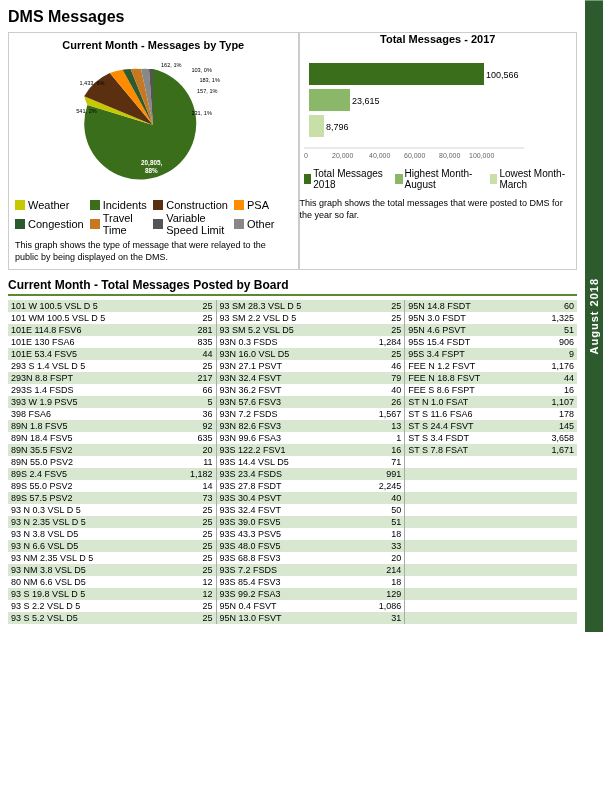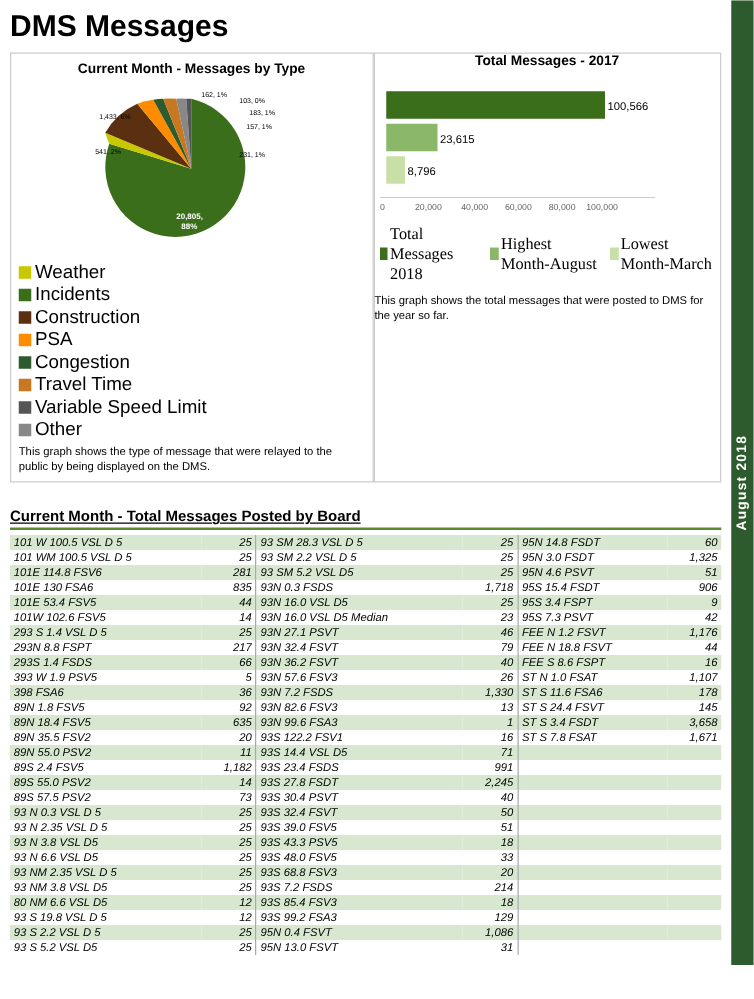--- a/index.html
+++ b/index.html
@@ -14,50 +14,50 @@
       display: flex;
       align-items: center;
       justify-content: center;
       writing-mode: vertical-rl;
       transform: rotate(180deg);
       font-size: 11px;
       font-weight: bold;
       letter-spacing: 1px;
     }
 
-    h1 { font-size: 24px; font-weight: bold; margin-bottom: 6px; }
+    h1 { font-size: 16px; font-weight: bold; margin-bottom: 6px; }
     h2 { font-size: 13px; font-weight: bold; margin-bottom: 4px; border-bottom: 2px solid #5a8a2e; padding-bottom: 2px; }
 
-    .top-section { display: flex; gap: 0; margin-bottom: 20px; }
+    .top-section { display: flex; gap: 0; margin-bottom: 8px; }
     .chart-left { flex: 1; border: 1px solid #ccc; padding: 6px; }
     .chart-right { flex: 1; border: 1px solid #ccc; padding: 0; }
     .chart-title { font-size: 11px; font-weight: bold; text-align: center; margin-bottom: 4px; }
 
     
     .pie-area { display: flex; align-items: center; justify-content: center; margin-bottom: 4px; }
     .pie-svg { width: 160px; height: 140px; }
 
-    .legend { display: grid; grid-template-columns: 1fr; gap: 1px 6px; font-size: 15px; margin-top: 4px; }
+    .legend { display: grid; grid-template-columns: 1fr 1fr 1fr 1fr; gap: 1px 6px; font-size: 11px; margin-top: 4px; }
     .legend-item { display: flex; align-items: center; gap: 3px; }
     .legend-box { width: 10px; height: 10px; flex-shrink: 0; }
 
     .desc-text { font-size: 9px; line-height: 1.3; margin-top: 4px; }
 
     
     .bar-chart-area { padding: 4px; }
 
-    .bar-legend { display: flex; gap: 8px; font-size: 13px; margin-top: 3px; font-family: Liberation Serif, serif; }
+    .bar-legend { display: flex; gap: 8px; font-size: 10px; margin-top: 3px; }
     .bar-legend-item { display: flex; align-items: center; gap: 2px; }
     .bar-legend-box { width: 10px; height: 10px; }
 
     
     .table-section { margin-top: 6px; }
-    .table-section h2 { font-size: 12px; text-decoration: underline; }
-
-    .data-table { width: 100%; border-collapse: collapse; font-size: 9px; font-style: italic; }
+    .table-section h2 { font-size: 12px; }
+
+    .data-table { width: 100%; border-collapse: collapse; font-size: 9px; }
     .data-table tr:nth-child(odd) { background: #d8e8d0; }
     .data-table tr:nth-child(even) { background: #fff; }
     .data-table td { padding: 1px 3px; white-space: nowrap; }
     .data-table td:nth-child(2), .data-table td:nth-child(4), .data-table td:nth-child(6) {
       text-align: right;
     }
     .col-separator { border-left: 1px solid #aaa; }
   </style>
 </head>
 <body>
@@ -204,39 +204,31 @@
               <td>281</td>
               <td class="col-separator">93 SM 5.2 VSL D5</td>
               <td>25</td>
               <td class="col-separator">95N 4.6 PSVT</td>
               <td>51</td>
             </tr>
             <tr>
               <td>101E 130 FSA6</td>
               <td>835</td>
               <td class="col-separator">93N 0.3 FSDS</td>
-              <td>1,718</td>
+              <td>1,284</td>
               <td class="col-separator">95S 15.4 FSDT</td>
               <td>906</td>
             </tr>
             <tr>
               <td>101E 53.4 FSV5</td>
               <td>44</td>
               <td class="col-separator">93N 16.0 VSL D5</td>
               <td>25</td>
               <td class="col-separator">95S 3.4 FSPT</td>
               <td>9</td>
-            </tr>
-            <tr>
-              <td>101W 102.6 FSV5</td>
-              <td>14</td>
-              <td class="col-separator">93N 16.0 VSL D5 Median</td>
-              <td>23</td>
-              <td class="col-separator">95S 7.3 PSVT</td>
-              <td>42</td>
             </tr>
             <tr>
               <td>293 S 1.4 VSL D 5</td>
               <td>25</td>
               <td class="col-separator">93N 27.1 PSVT</td>
               <td>46</td>
               <td class="col-separator">FEE N 1.2 FSVT</td>
               <td>1,176</td>
             </tr>
             <tr>
@@ -260,21 +252,21 @@
               <td>5</td>
               <td class="col-separator">93N 57.6 FSV3</td>
               <td>26</td>
               <td class="col-separator">ST N 1.0 FSAT</td>
               <td>1,107</td>
             </tr>
             <tr>
               <td>398 FSA6</td>
               <td>36</td>
               <td class="col-separator">93N 7.2 FSDS</td>
-              <td>1,330</td>
+              <td>1,567</td>
               <td class="col-separator">ST S 11.6 FSA6</td>
               <td>178</td>
             </tr>
             <tr>
               <td>89N 1.8 FSV5</td>
               <td>92</td>
               <td class="col-separator">93N 82.6 FSV3</td>
               <td>13</td>
               <td class="col-separator">ST S 24.4 FSVT</td>
               <td>145</td>

